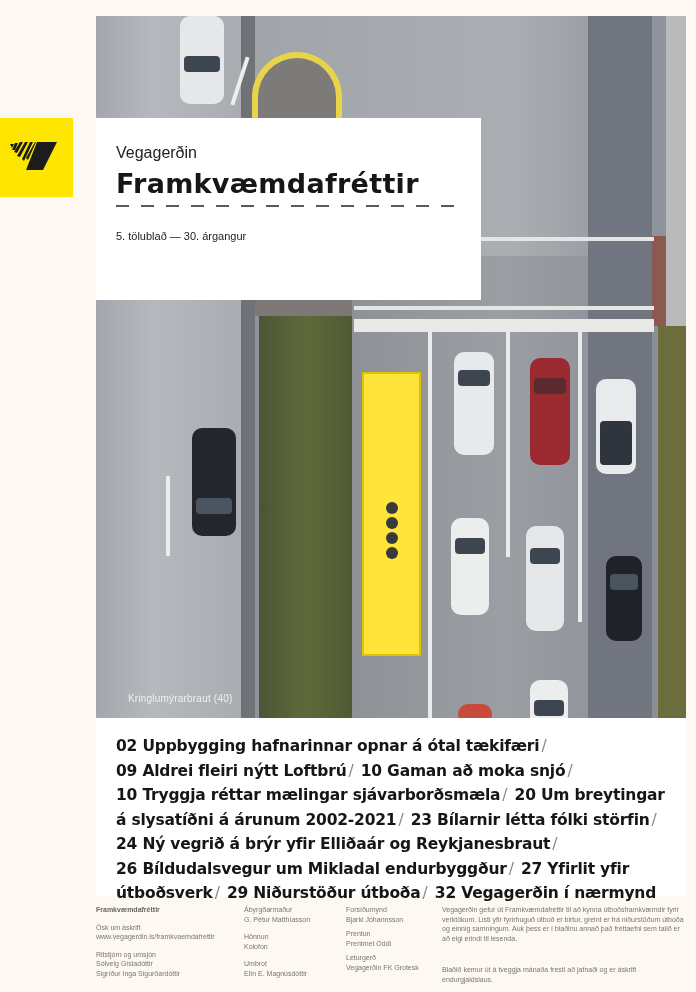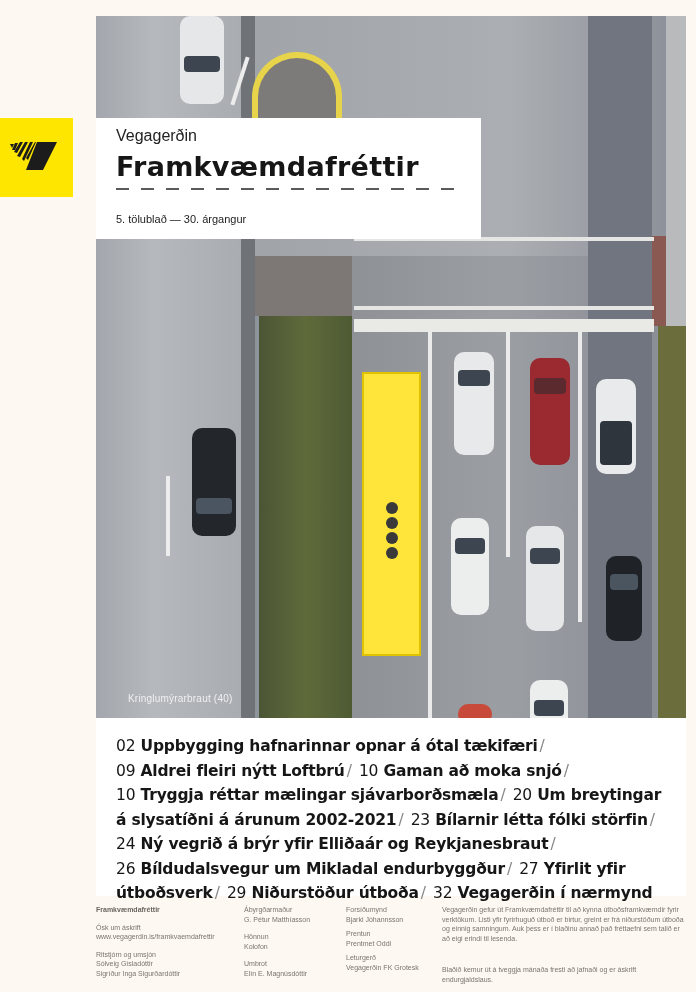--- a/index.html
+++ b/index.html
@@ -54,39 +54,39 @@
       border: 2px solid #e0c300; }
     .bus .vent { position: absolute; left: 22px; width: 12px; height: 12px; border-radius: 50%; background: #3a3a3a; }
 
     .photo-caption {
       position: absolute; left: 20px; bottom: 14px; font-size: 10px; color: #eef0f2;
       font-family: "Liberation Sans", sans-serif; letter-spacing: 0.2px; margin-left: 12px;
     }
 
     
     .title-card {
-      position: absolute; left: 96px; top: 118px; width: 385px; height: 121px;
-      background: #ffffff; padding: 9px 20px 0 20px;
+      position: absolute; left: 96px; top: 118px; width: 385px; height: 182px;
+      background: #ffffff; padding: 26px 20px 0 20px;
     }
     .publisher { font-size: 16px; color: #222; font-family: "Liberation Sans", sans-serif; }
     .title { font-size: 27px; font-weight: bold; margin-top: 6px; color: #161616; letter-spacing: 0.3px;
       font-family: "DejaVu Sans", sans-serif; }
     .dashes { margin-top: 6px; height: 2px; width: 346px;
       background: repeating-linear-gradient(90deg,#5a5a5a 0 13px,transparent 13px 25px); }
     .issue { margin-top: 22px; font-size: 11px; line-height: 15px; color: #222;
       font-family: "Liberation Sans", sans-serif; }
 
     
     .contents-card {
       position: absolute; left: 96px; top: 718px; width: 590px; height: 178px;
       background: #ffffff; padding: 16px 20px 0 20px;
     }
     .toc { font-size: 15.5px; line-height: 24.5px; color: #161616;
       font-family: "DejaVu Sans", sans-serif; font-weight: bold; letter-spacing: -0.2px; }
-    .toc .num { font-weight: normal; }
+    .toc .num { font-weight: bold; }
     .toc .sep { font-weight: normal; color: #888; margin: 0 2px; }
 
     
     .footer { position: absolute; top: 905px; left: 96px; width: 600px; font-size: 7px;
       line-height: 9.5px; color: #7a7570; font-family: "Liberation Sans", sans-serif; }
     .fcol { position: absolute; top: 0; }
     .fcol .blk { margin-bottom: 8px; }
     .fcol .bold { font-weight: bold; color: #6a655f; }
   </style>
 </head>

